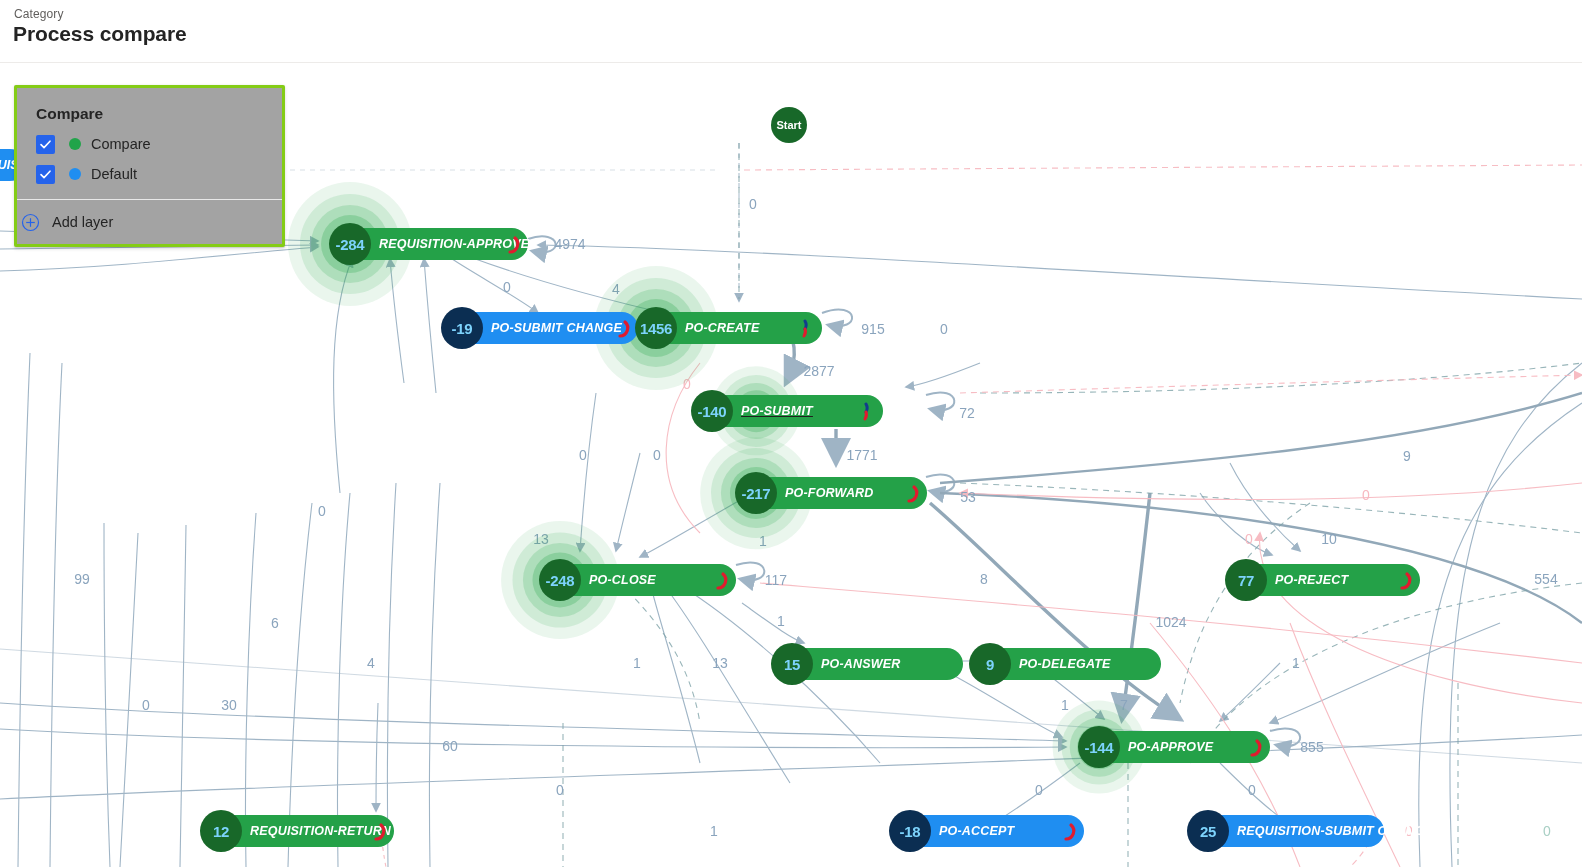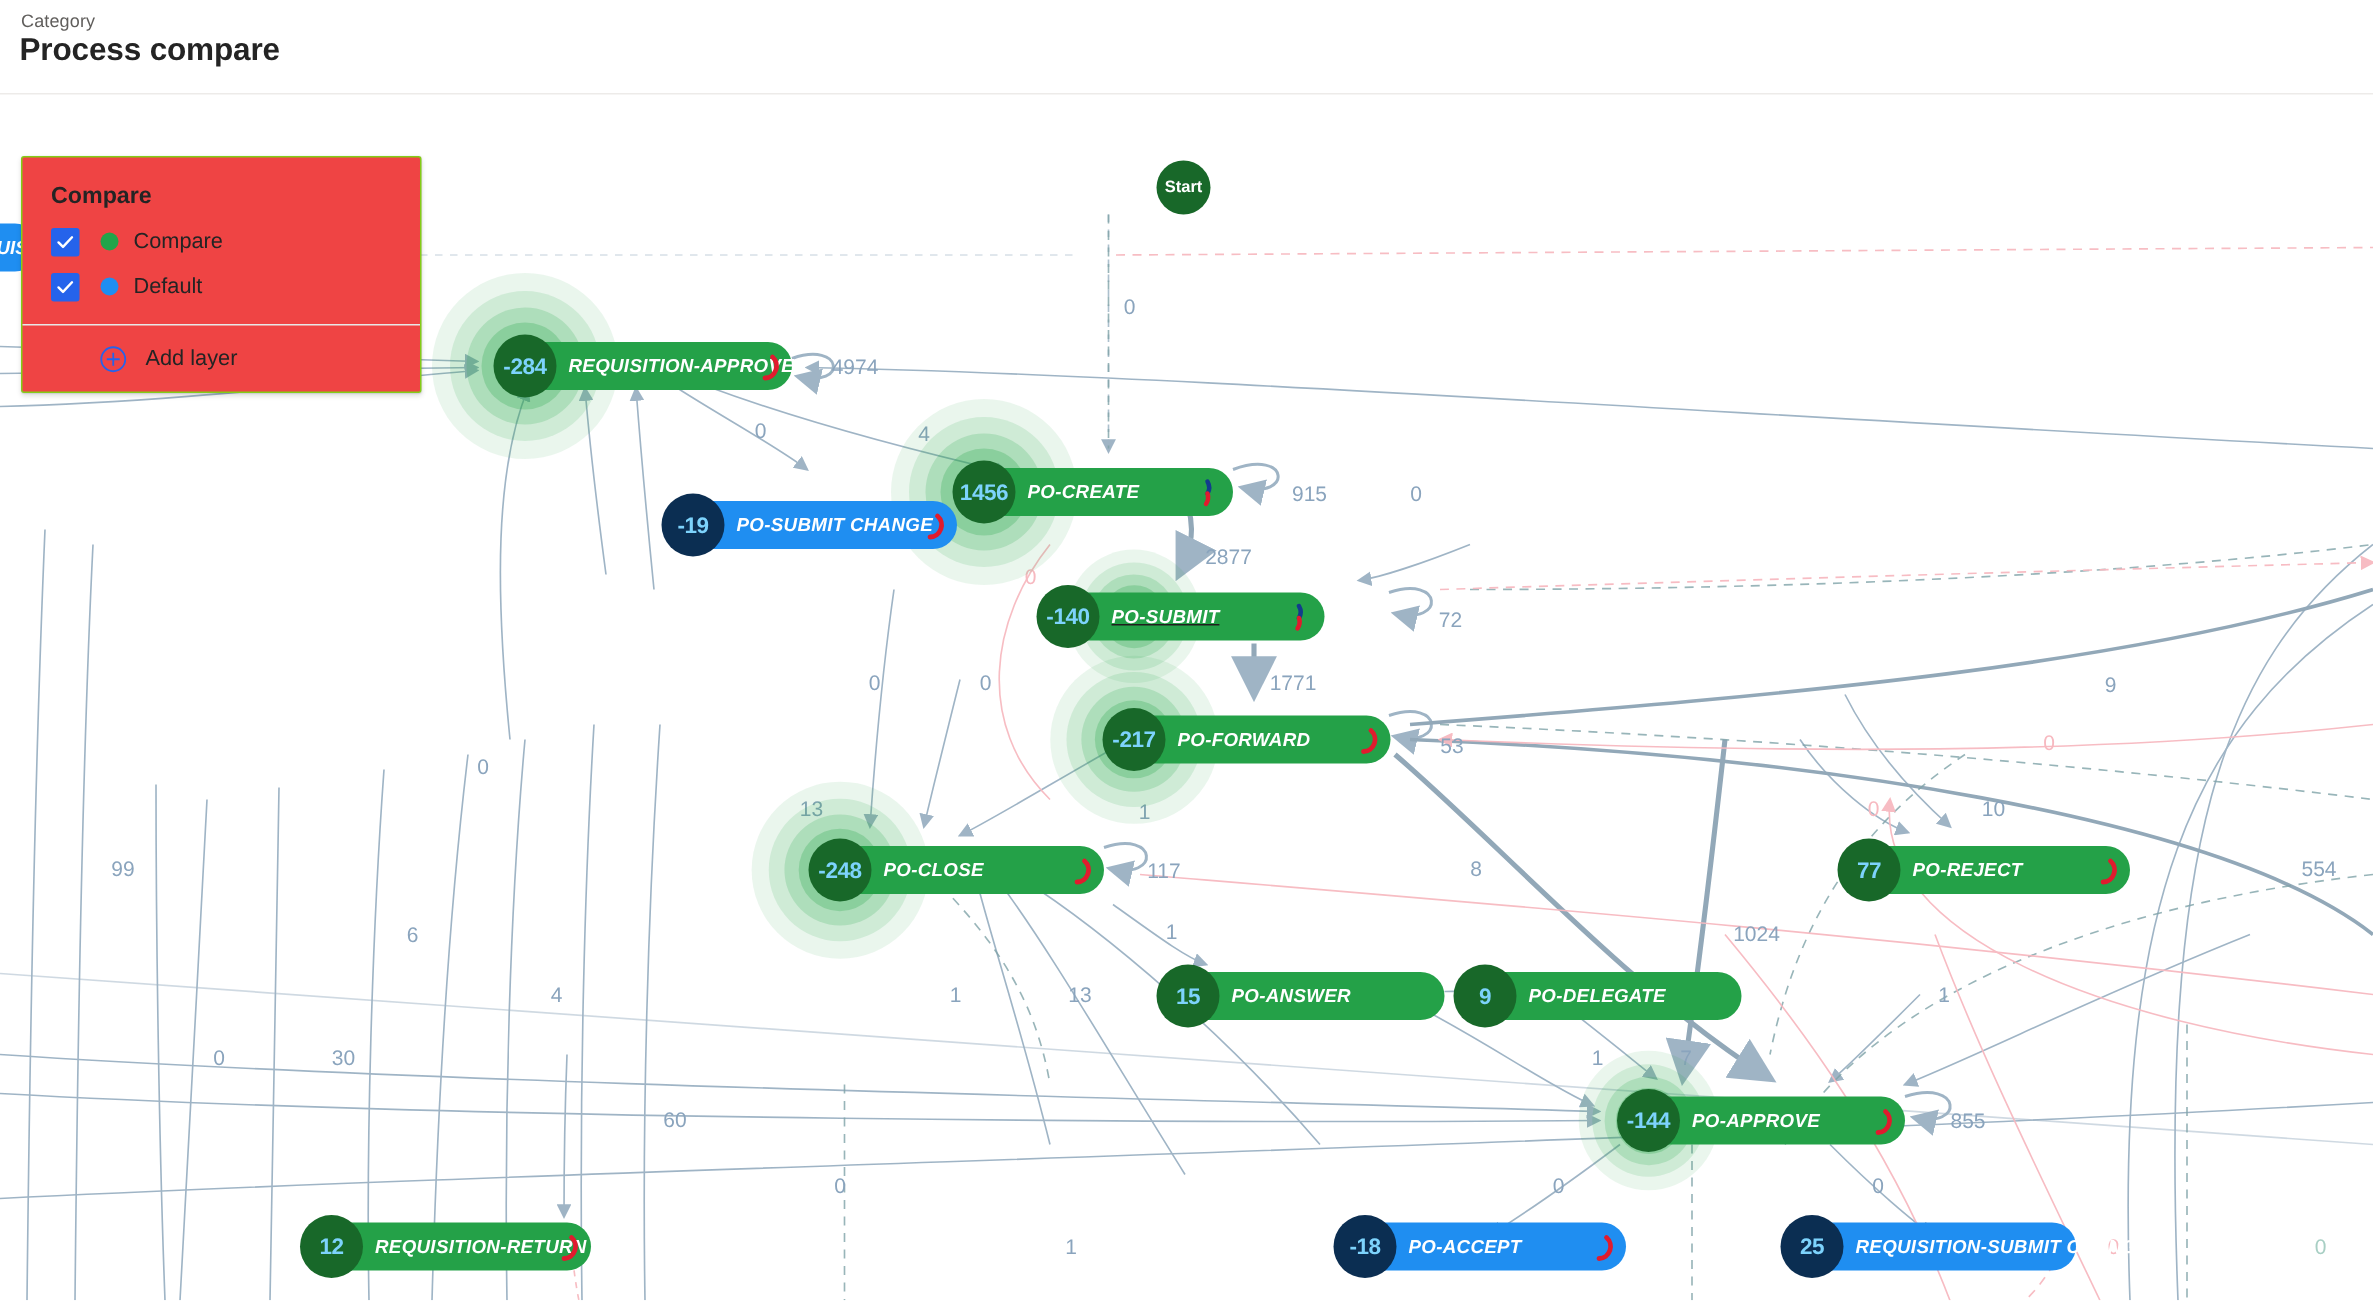--- a/index.html
+++ b/index.html
@@ -85,22 +85,22 @@
   }
 
   #start-node{
     position:absolute;width:36px;height:36px;border-radius:50%;
     background:#186829;display:flex;align-items:center;justify-content:center;
     color:#ffffff;font-size:11px;font-weight:bold;z-index:10;
   }
 
   
   #compare-panel{
-    position:absolute;left:14px;top:41px;width:265px;
-    background:#ef4444;border:1px solid #84cc16;
+    position:absolute;left:14px;top:22px;width:265px;
+    background:#a3a3a3;border:3px solid #84cc16;
     box-shadow:0 1.6px 3.6px rgba(0,0,0,.13),0 .3px .9px rgba(0,0,0,.10);
     z-index:30;border-radius:2px;
   }
   #compare-title{
     font-size:15.5px;font-weight:bold;color:#242424;
     padding:17px 0 6px 19px;
   }
   .layer-row{
     display:flex;align-items:center;height:30px;padding:0 10px 0 19px;
     position:relative;
@@ -114,21 +114,21 @@
     width:12px;height:12px;border-radius:50%;margin-left:14px;flex:none;
   }
   .llabel{
     margin-left:10px;font-size:14.5px;color:#242424;white-space:nowrap;
   }
   .lremove{
     position:absolute;right:18px;top:5px;width:18px;height:18px;
   }
   #panel-divider{height:1px;background:#e8e8e8;margin:10px 0 0 0;}
   #add-layer{
-    display:flex;align-items:center;height:44px;padding-left:4px;margin-left:47px;
+    display:flex;align-items:center;height:44px;padding-left:4px;
   }
   #add-layer .plus{width:19px;height:19px;flex:none;}
   #add-layer .allabel{margin-left:12px;font-size:14.5px;color:#242424;}
 
   #edge-node-left{
     position:absolute;left:-26px;top:86px;width:52px;height:32px;
     background:#1f8ef1;border-radius:16px;display:flex;align-items:center;
     justify-content:flex-end;z-index:5;
   }
   #edge-node-left .label{
@@ -331,21 +331,21 @@
       <div class="halo" style="left: 350px; top: 181px; width: 100px; height: 100px; background: rgba(45, 170, 80, 0.14);"></div>
       <div class="halo" style="left: 350px; top: 181px; width: 78px; height: 78px; background: rgba(45, 170, 80, 0.2);"></div>
       <div class="halo" style="left: 350px; top: 181px; width: 58px; height: 58px; background: rgba(45, 170, 80, 0.28);"></div>
       <div class="node green" style="left: 331px; top: 165px; width: 197px; z-index: 12;">
         <div class="badge">-284</div>
         <span class="label" style="margin-left: 48px;">REQUISITION-APPROVE</span>
         <span class="endarc"><svg width="16" height="20" viewBox="0 0 16 20">
             <path d="M8,3 A8,8 0 0 1 3,17" fill="none" stroke="#e01b2e" stroke-width="3.2" stroke-linecap="round"></path>
           </svg></span>
       </div>
-      <div class="node blue" style="left: 443px; top: 249px; width: 195px; z-index: 12; margin-top: 22px;">
+      <div class="node blue" style="left: 443px; top: 249px; width: 195px; z-index: 12;">
         <div class="badge">-19</div>
         <span class="label" style="margin-left: 48px;">PO-SUBMIT CHANGE</span>
         <span class="endarc"><svg width="16" height="20" viewBox="0 0 16 20">
             <path d="M8,3 A8,8 0 0 1 3,17" fill="none" stroke="#e01b2e" stroke-width="3.2" stroke-linecap="round"></path>
           </svg></span>
       </div>
       <div class="halo" style="left: 656px; top: 265px; width: 124px; height: 124px; background: rgba(45, 170, 80, 0.1);"></div>
       <div class="halo" style="left: 656px; top: 265px; width: 100px; height: 100px; background: rgba(45, 170, 80, 0.14);"></div>
       <div class="halo" style="left: 656px; top: 265px; width: 78px; height: 78px; background: rgba(45, 170, 80, 0.2);"></div>
       <div class="halo" style="left: 656px; top: 265px; width: 58px; height: 58px; background: rgba(45, 170, 80, 0.28);"></div>

